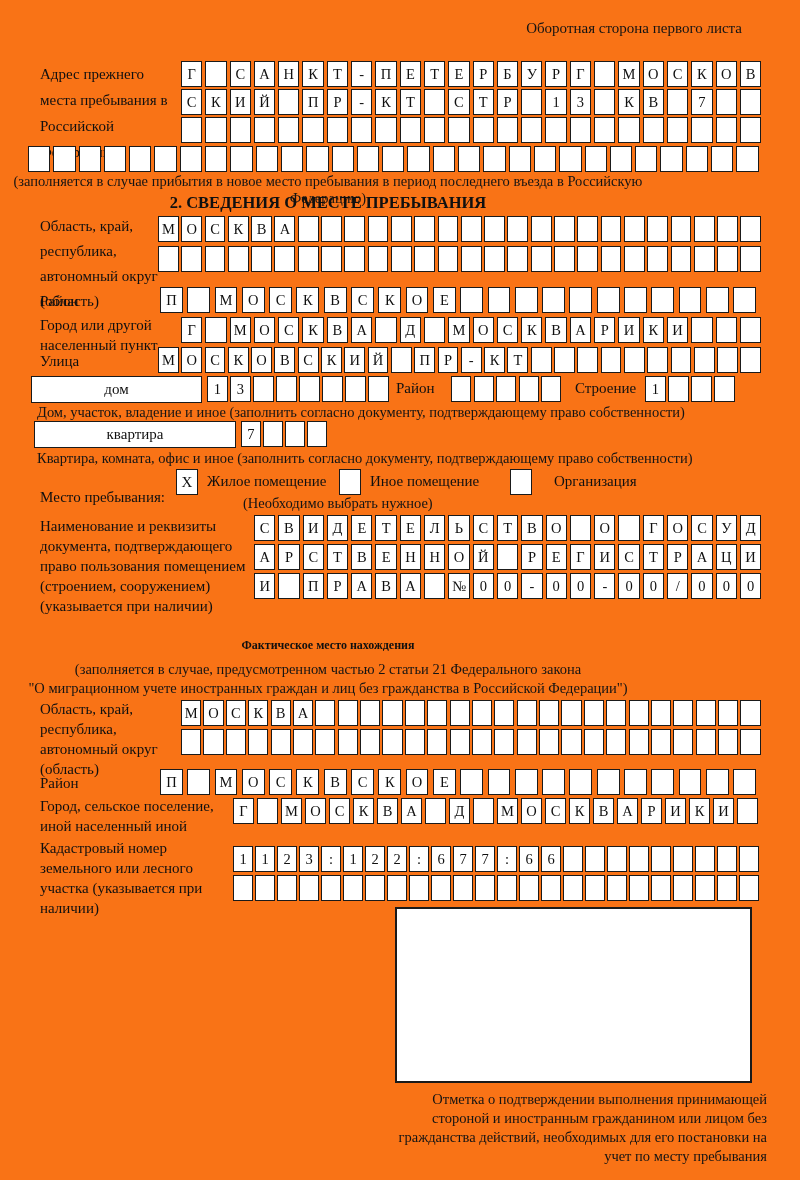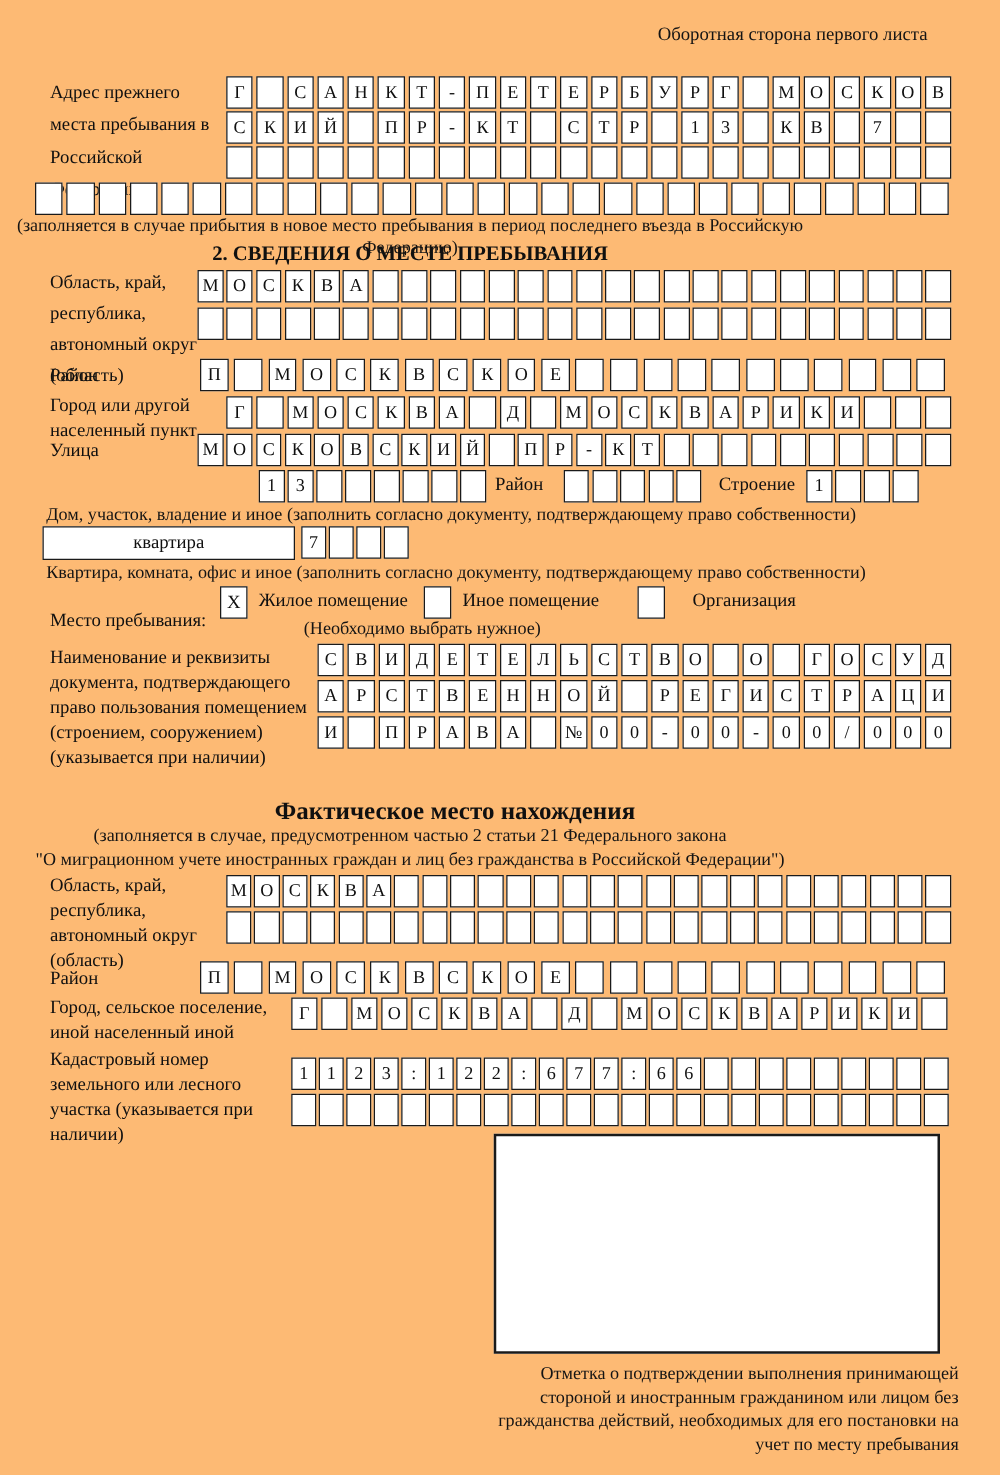--- a/index.html
+++ b/index.html
@@ -1,17 +1,17 @@
 <!DOCTYPE html>
 <html><head>
 <meta charset="utf-8">
 <style>
   html,body{margin:0;padding:0;background:#fff;}
   #page{
-    position:relative;width:800px;height:1180px;background:#fdba74;
+    position:relative;width:800px;height:1180px;background:#f97316;
     font-family:"Liberation Serif","DejaVu Serif",serif;color:#101010;overflow:hidden;
   }
   .abs{position:absolute;}
   .lbl{font-size:15px;line-height:26px;}
   .lbl.tight{line-height:20px;}
   .note{font-size:14.5px;color:#141414;}
   .center{text-align:center;width:656px;left:0;}
   .title{font-weight:bold;font-size:16.5px;}
   .cells{display:flex;}
   .cells .cell{
@@ -287,20 +287,21 @@
       <span class="cell"></span>
       <span class="cell"></span>
       <span class="cell"></span>
       <span class="cell"></span>
       <span class="cell"></span>
       <span class="cell"></span>
       <span class="cell"></span>
       <span class="cell"></span>
     </div>
 
+  <div class="abs labelbox" style="left:31px;top:376px;width:171px;">дом</div>
   <div class="abs cells" style="left:207px;top:376px;--cw:20.5px;gap:2.5px;">
       <span class="cell">1</span>
       <span class="cell">3</span>
       <span class="cell"></span>
       <span class="cell"></span>
       <span class="cell"></span>
       <span class="cell"></span>
       <span class="cell"></span>
       <span class="cell"></span>
     </div>
@@ -403,21 +404,21 @@
       <span class="cell">0</span>
       <span class="cell">-</span>
       <span class="cell">0</span>
       <span class="cell">0</span>
       <span class="cell">/</span>
       <span class="cell">0</span>
       <span class="cell">0</span>
       <span class="cell">0</span>
     </div>
 
-  <div class="abs title center" style="top:638px;font-size:20px;padding-left:36px;">Фактическое место нахождения</div>
+  <div class="abs title center" style="top:638px;font-size:12px;">Фактическое место нахождения</div>
   <div class="abs note center" style="top:661px;text-align:center;">(заполняется в случае, предусмотренном частью 2 статьи 21 Федерального закона</div>
   <div class="abs note center" style="top:680px;">"О миграционном учете иностранных граждан и лиц без гражданства в Российской Федерации")</div>
 
   <div class="abs lbl tight" style="left:40px;top:699px;width:140px;">Область, край, республика, автономный округ (область)</div>
   <div class="abs cells" style="left:181px;top:700px;--cw:20.2px;gap:2.2px;">
       <span class="cell">М</span>
       <span class="cell">О</span>
       <span class="cell">С</span>
       <span class="cell">К</span>
       <span class="cell">В</span>

